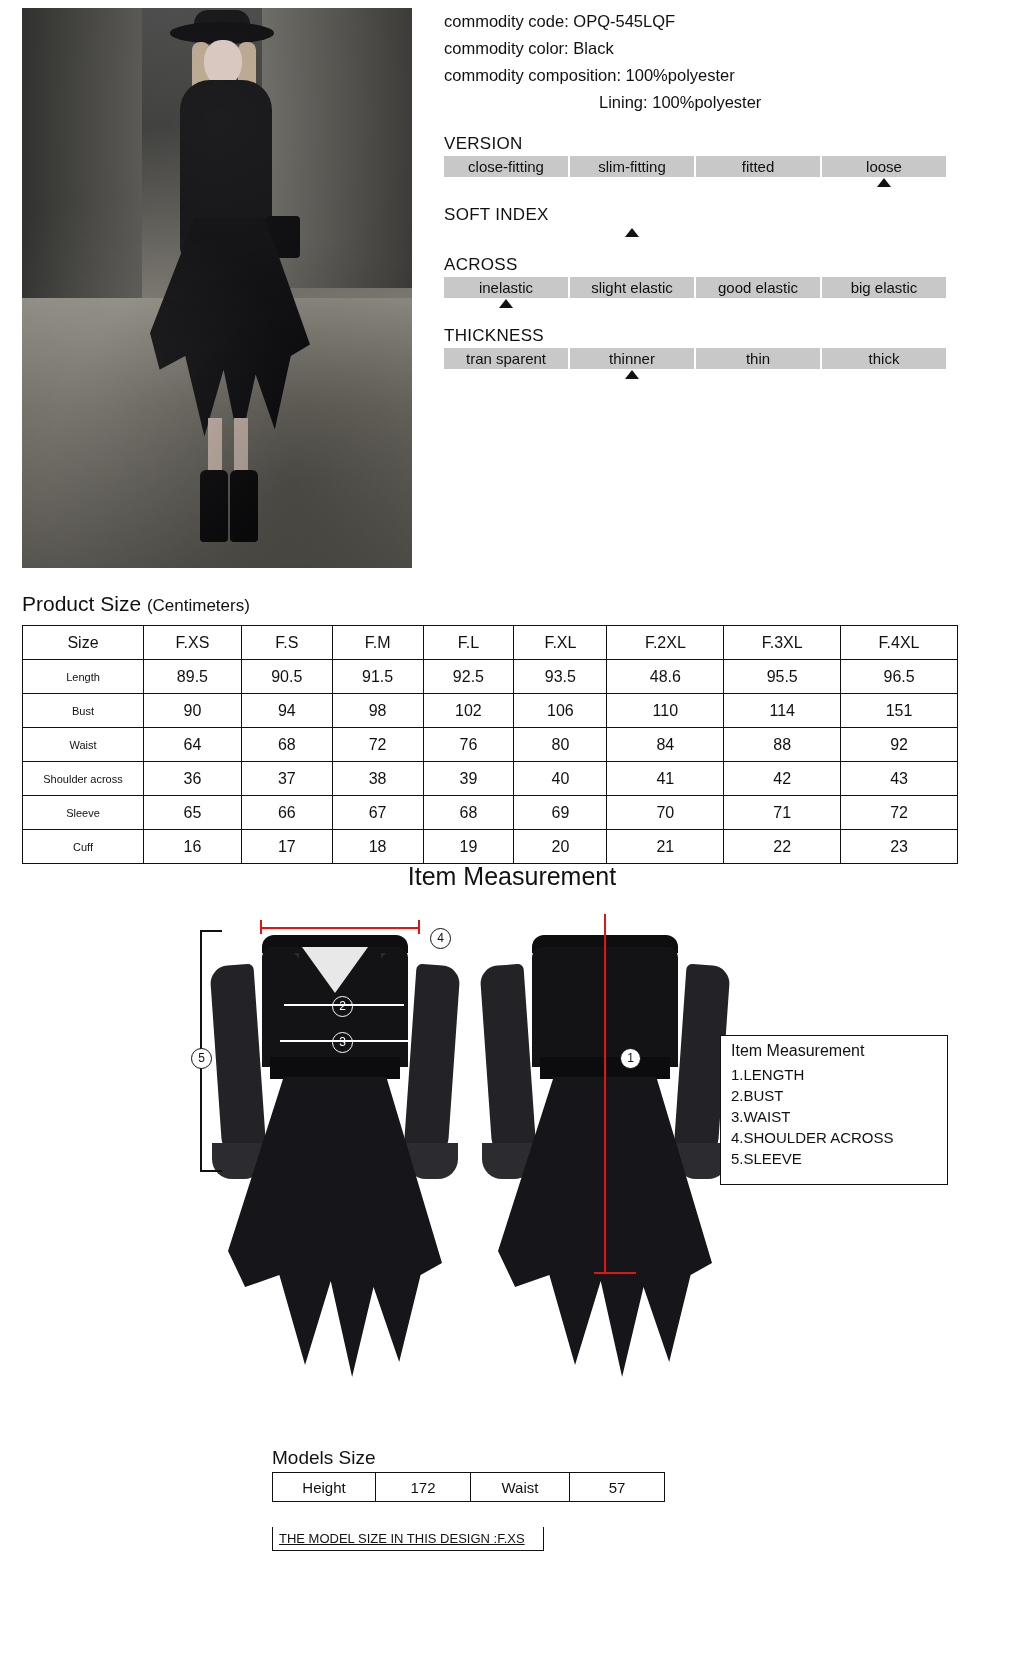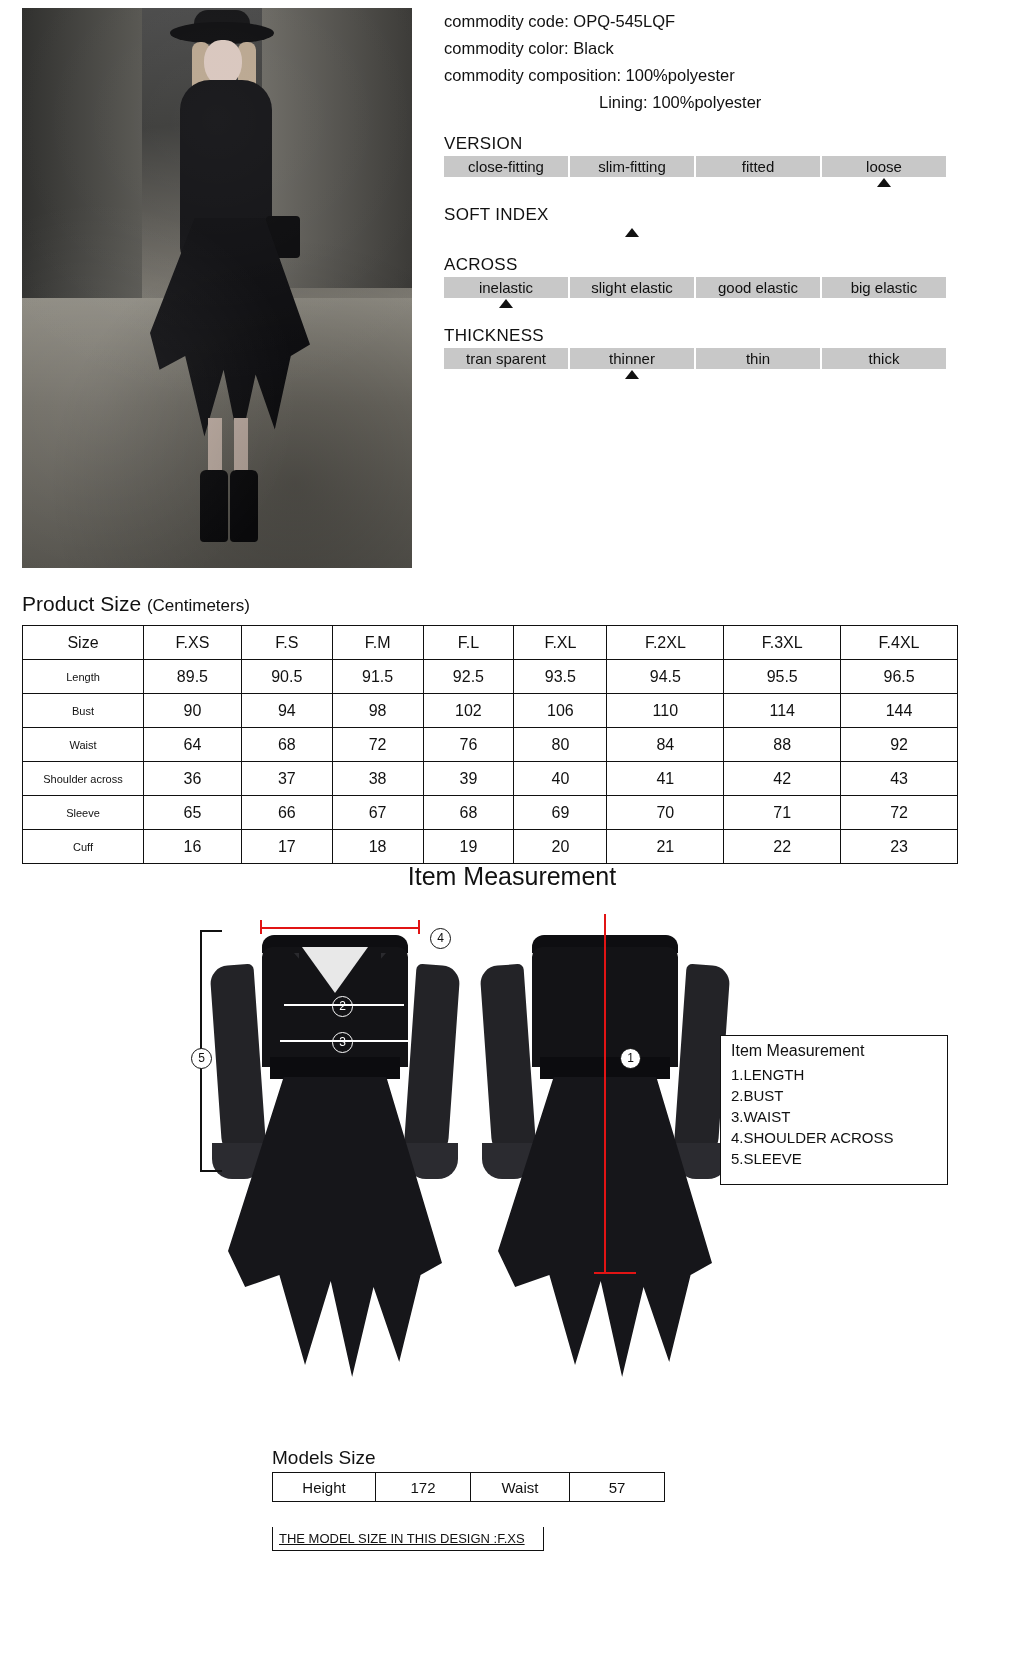--- a/index.html
+++ b/index.html
@@ -205,34 +205,34 @@
     <td>F.3XL</td>
     <td>F.4XL</td>
   </tr>
   <tr>
     <td class="first">Length</td>
     <td>89.5</td>
     <td>90.5</td>
     <td>91.5</td>
     <td>92.5</td>
     <td>93.5</td>
-    <td>94.5</td>
+    <td>48.6</td>
     <td>95.5</td>
     <td>96.5</td>
   </tr>
   <tr>
     <td class="first">Bust</td>
     <td>90</td>
     <td>94</td>
     <td>98</td>
     <td>102</td>
     <td>106</td>
     <td>110</td>
     <td>114</td>
-    <td>144</td>
+    <td>151</td>
   </tr>
   <tr>
     <td class="first">Waist</td>
     <td>64</td>
     <td>68</td>
     <td>72</td>
     <td>76</td>
     <td>80</td>
     <td>84</td>
     <td>88</td>

